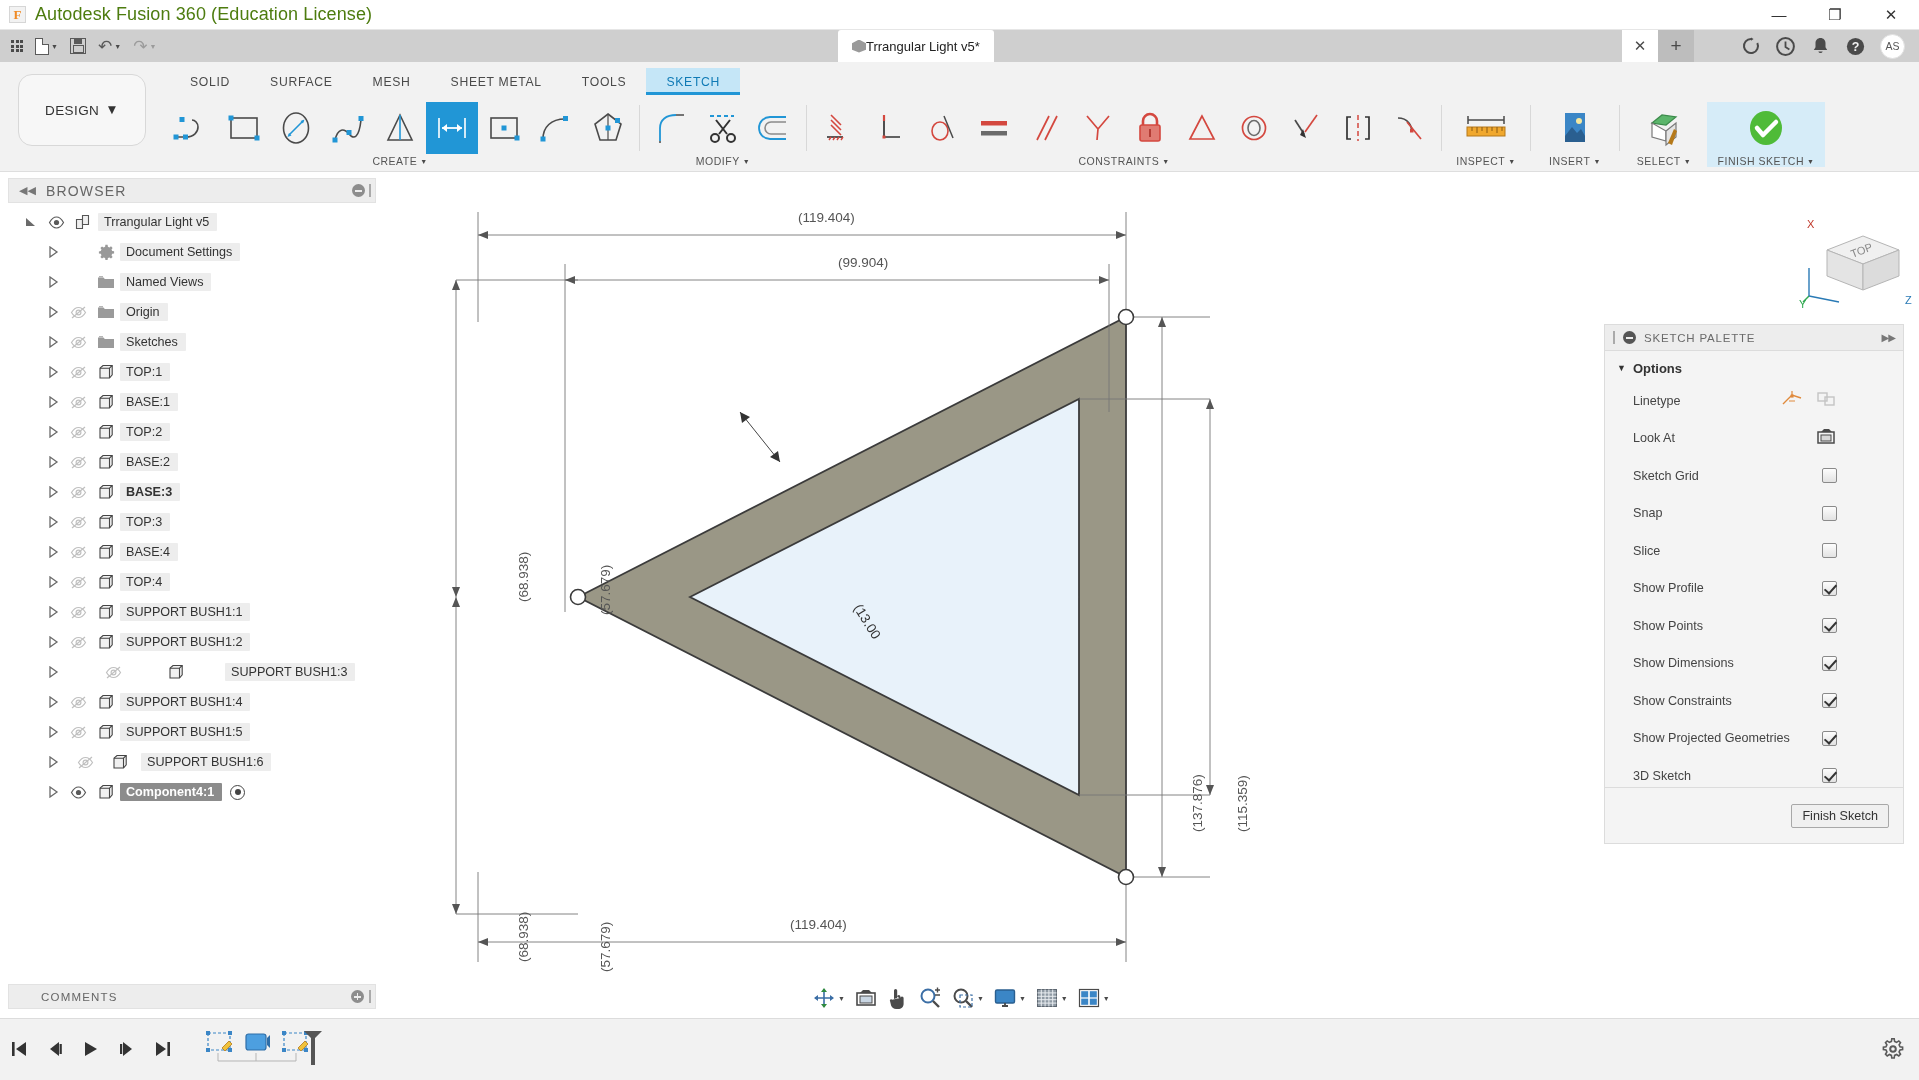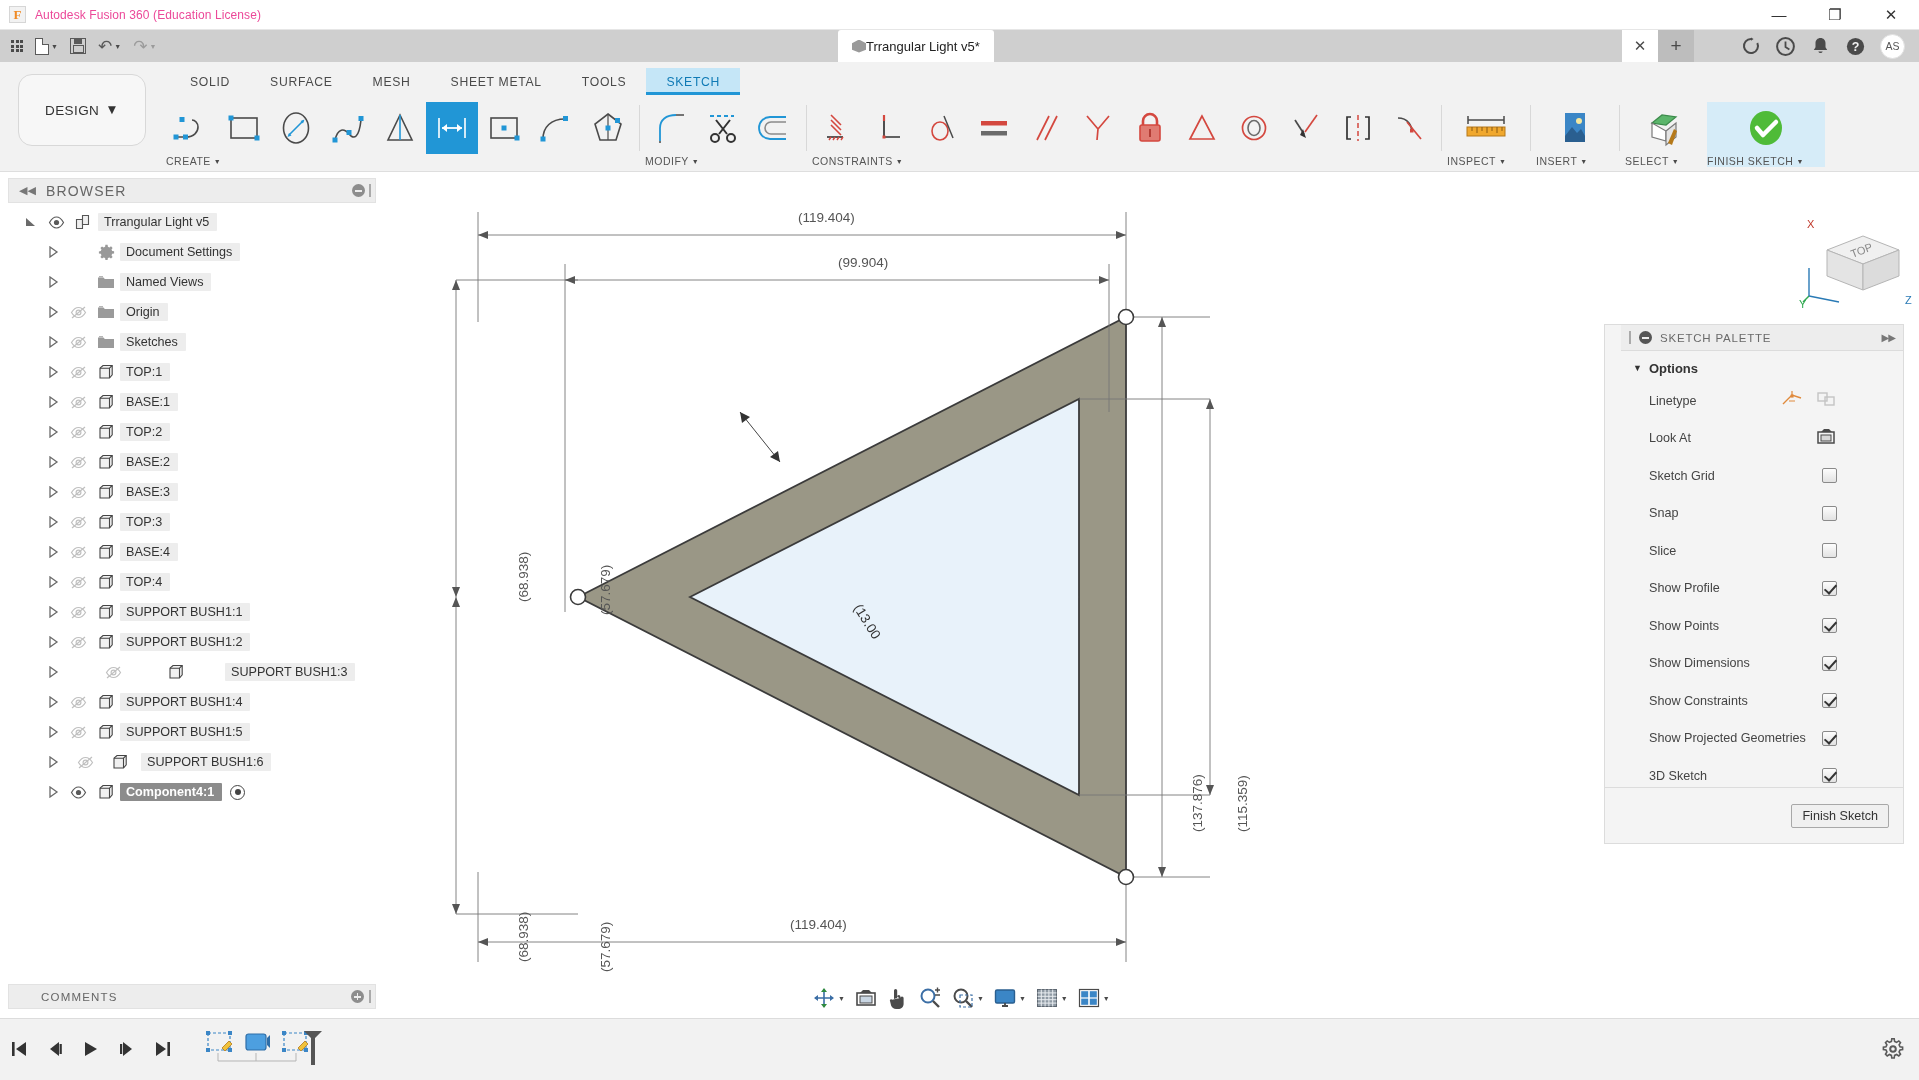--- a/index.html
+++ b/index.html
@@ -17,21 +17,21 @@
     background: #ffffff; display: flex; align-items: center;
     border-bottom: 1px solid #e6e6e6;
   }
   .app-logo {
     width: 17px; height: 17px; margin-left: 9px; margin-right: 9px;
     background: #f2f2f2; border: 1px solid #d6d6d6;
     color: #f08a24; font-size: 13px; font-weight: bold;
     display: flex; align-items: center; justify-content: center;
     font-family: "Liberation Serif", serif;
   }
-  .app-title { font-size: 12px; color: #ec4899; letter-spacing: .1px; }
+  .app-title { font-size: 18px; color: #4d7c0f; letter-spacing: .1px; }
   .win-controls { margin-left: auto; display: flex; height: 30px; }
   .win-btn {
     width: 56px; height: 30px; display: flex; align-items: center; justify-content: center;
     font-size: 15px; color: #333;
   }
 
   
   .qbar {
     position: absolute; top: 30px; left: 0; width: 1919px; height: 32px;
     background: #cfcfcf;
@@ -88,21 +88,21 @@
   .ws-tabs { position: absolute; left: 170px; top: 6px; display: flex; align-items: flex-start; height: 34px; }
   .ws-tab {
     padding: 7px 20px 6px 20px; font-size: 12.2px; color: #4a4a4a; letter-spacing: .7px;
     white-space: nowrap; position: relative;
   }
   .ws-tab.active { background: #c5e6f7; color: #0f7ab5; }
   .ws-tab.active:after {
     content: ""; position: absolute; left: 0; bottom: 0; width: 100%; height: 3px; background: #2196d6;
   }
   .tool-strip { position: absolute; left: 166px; top: 40px; display: flex; align-items: flex-start; }
-  .tgroup { display: flex; flex-direction: column; align-items: flex-start; position: relative; }
+  .tgroup { display: flex; flex-direction: column; align-items: center; position: relative; }
   .trow { display: flex; align-items: center; }
   .tbtn {
     width: 52px; height: 52px; display: flex; align-items: center; justify-content: center;
     position: relative;
   }
   .tbtn.sel { background: #2196d6; }
   .glabel { font-size: 10.5px; color: #555; letter-spacing: .5px; margin-top: 1px; display: flex; align-items: center; gap: 3px; }
   .divider-v { width: 1px; height: 46px; background: #d8d8d8; margin: 0 5px; align-self: flex-start; margin-top: 3px; }
   .tbtn svg { display: block; }
 
@@ -130,21 +130,21 @@
   .radio-dot:after { content:""; position:absolute; left:3.5px; top:3.5px; width:6px; height:6px; border-radius:50%; background:#444;}
 
   
   .canvas { position: absolute; left: 0; top: 172px; width: 1919px; height: 808px; background: #ffffff; }
   .viewcube {
     position: absolute; left: 1795px; top: 44px; width: 120px; height: 96px;
   }
   
   .palette {
     position: absolute; left: 1604px; top: 324px; width: 300px; height: 520px;
-    background: #f4f4f4; border: 1px solid #dcdcdc; padding-left: 16px;
+    background: #f4f4f4; border: 1px solid #dcdcdc;
   }
   .palette-header {
     height: 26px; background: #ededed; border-bottom: 1px solid #dcdcdc;
     display: flex; align-items: center; gap: 8px; padding: 0 8px;
   }
   .palette-header .ph-title { font-size: 11.5px; color: #6a6a6a; letter-spacing: .8px; }
   .ph-expand { margin-left: auto; font-size: 10px; color: #777; letter-spacing: -1px; }
   .opt-head { display: flex; align-items: center; gap: 7px; padding: 10px 0 6px 12px; }
   .opt-head span { font-size: 13px; color: #333; font-weight: bold; }
   .opt-row {
@@ -841,21 +841,21 @@
           </svg>
         </span>
         <span class="node-icon">
           <svg width="17" height="16" viewBox="0 0 17 16">
             <path d="M2 4.2L5 1.5h9.2v9.3L11.5 14H2z" fill="#f0f0f0" stroke="#444" stroke-width="1.1"></path>
             <path d="M2 4.2h9.5V14M11.5 4.2L14.2 1.5" fill="none" stroke="#444" stroke-width="1.1"></path>
           </svg>
         </span>
         <span class="node-label">BASE:2</span>
       </div>
-      <div class="trow-item" style="padding-left: 34px;">
+      <div class="trow-item" style="padding-left: 34px; font-weight: bold;">
         <span class="tri">
           <svg width="12" height="12" viewBox="0 0 12 12">
             <path d="M3 1l7 5-7 5z" fill="none" stroke="#6a6a6a" stroke-width="1.3"></path>
           </svg>
         </span>
         <span class="eye">
           <svg width="17" height="13" viewBox="0 0 17 13">
             <path d="M8.5 1.5C4.5 1.5 1.5 6.5 1.5 6.5S4.5 11.5 8.5 11.5s7-5 7-5S12.5 1.5 8.5 1.5z" fill="none" stroke="#c0c0c0" stroke-width="1.2"></path>
             <circle cx="8.5" cy="6.5" r="2.4" fill="none" stroke="#c0c0c0" stroke-width="1.2"></circle>
             <path d="M2 12L15 1" stroke="#c0c0c0" stroke-width="1.2"></path>

